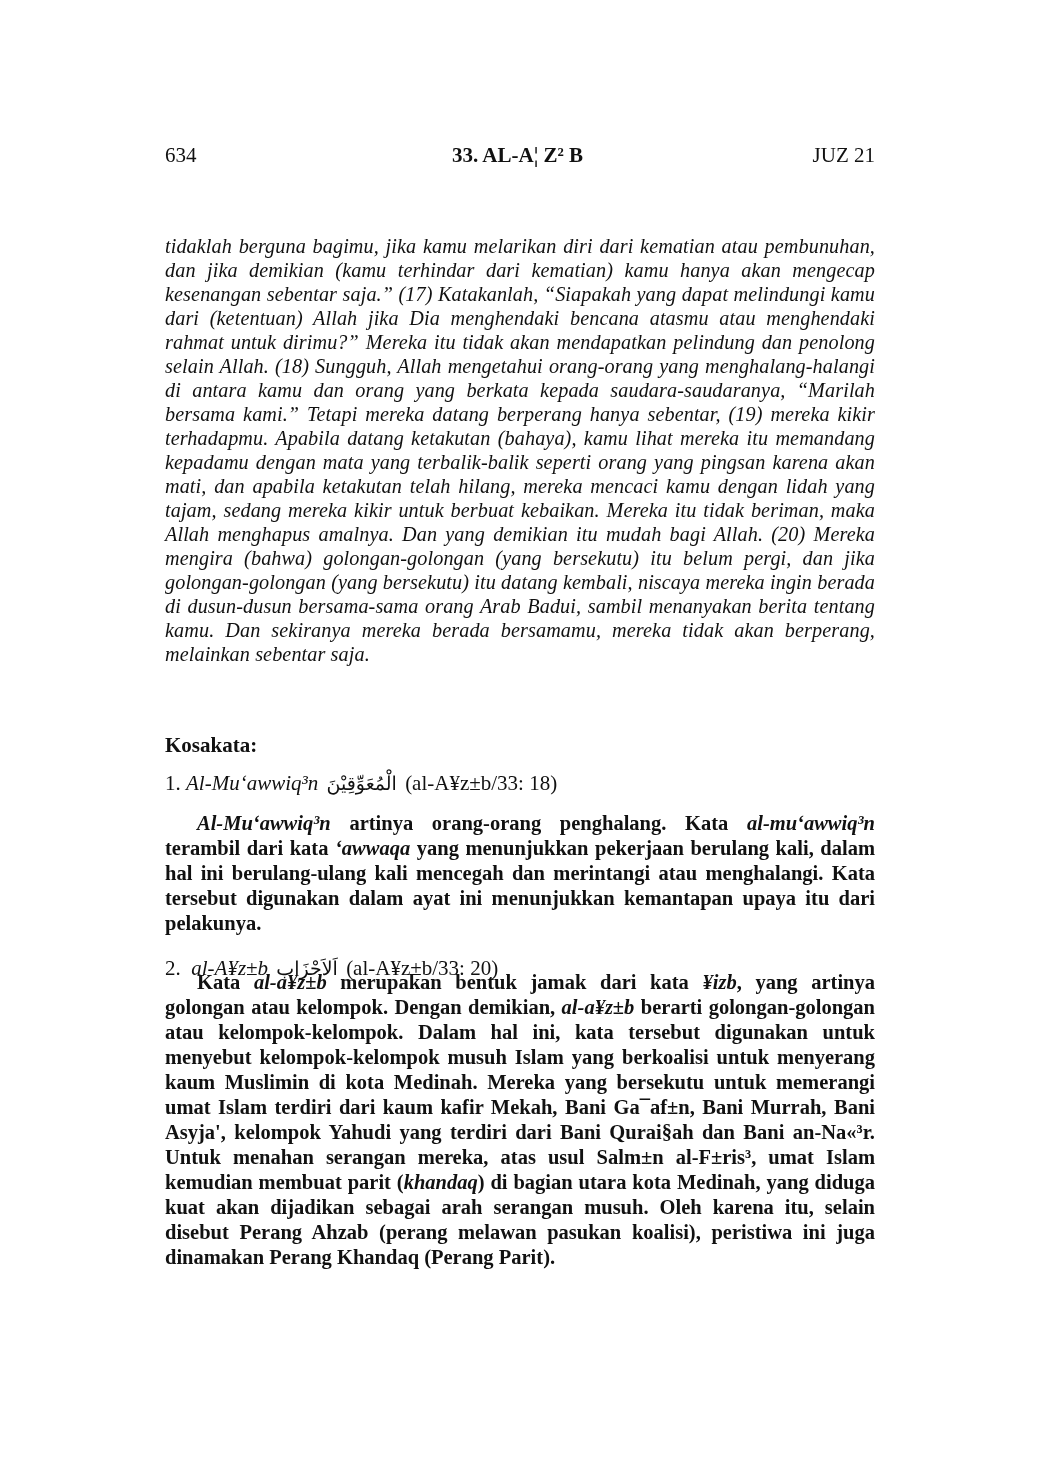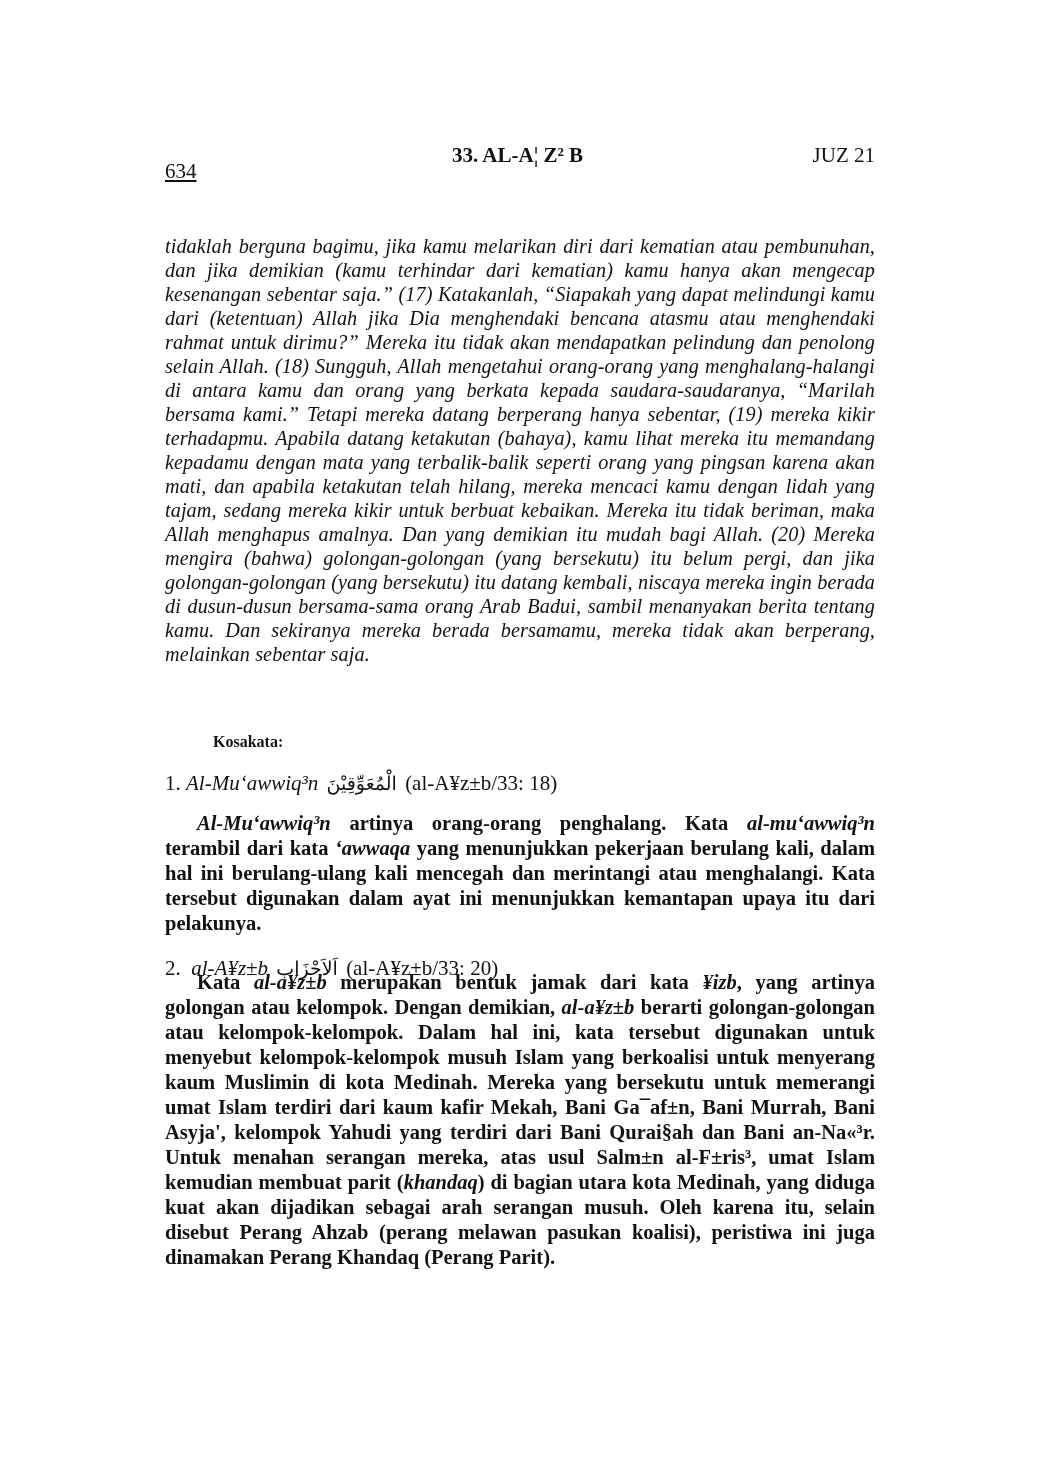--- a/index.html
+++ b/index.html
@@ -16,42 +16,41 @@
       overflow: hidden;
     }
     .page-header {
       position: absolute;
       top: 143px;
       left: 165px;
       width: 710px;
       height: 30px;
       font-size: 21px;
     }
-    .page-header .pnum { position: absolute; left: 0; top: 16px; text-decoration: underline; }
+    .page-header .pnum { position: absolute; left: 0; top: 0; }
     .page-header .surah { position: absolute; left: 287px; top: 0; font-weight: bold; }
     .page-header .juz { position: absolute; right: 0; top: 0; margin-left: 28px; }
 
     .translation {
       position: absolute;
       top: 234px;
       left: 165px;
       width: 710px;
       font-style: italic;
       font-size: 20.2px;
       line-height: 24px;
       text-align: justify;
       letter-spacing: 0.1px;
     }
     .kosakata-title {
       position: absolute;
       top: 733px;
       left: 165px;
       font-weight: bold;
-      font-size: 16px;
-      margin-left: 48px;
+      font-size: 21px;
     }
     .vocab-head {
       position: absolute;
       left: 165px;
       font-size: 21px;
       white-space: nowrap;
     }
     .vocab-head.v1 { top: 771px; }
     .vocab-head.v2 { top: 956px; }
     .vocab-head .term { font-style: italic; }

